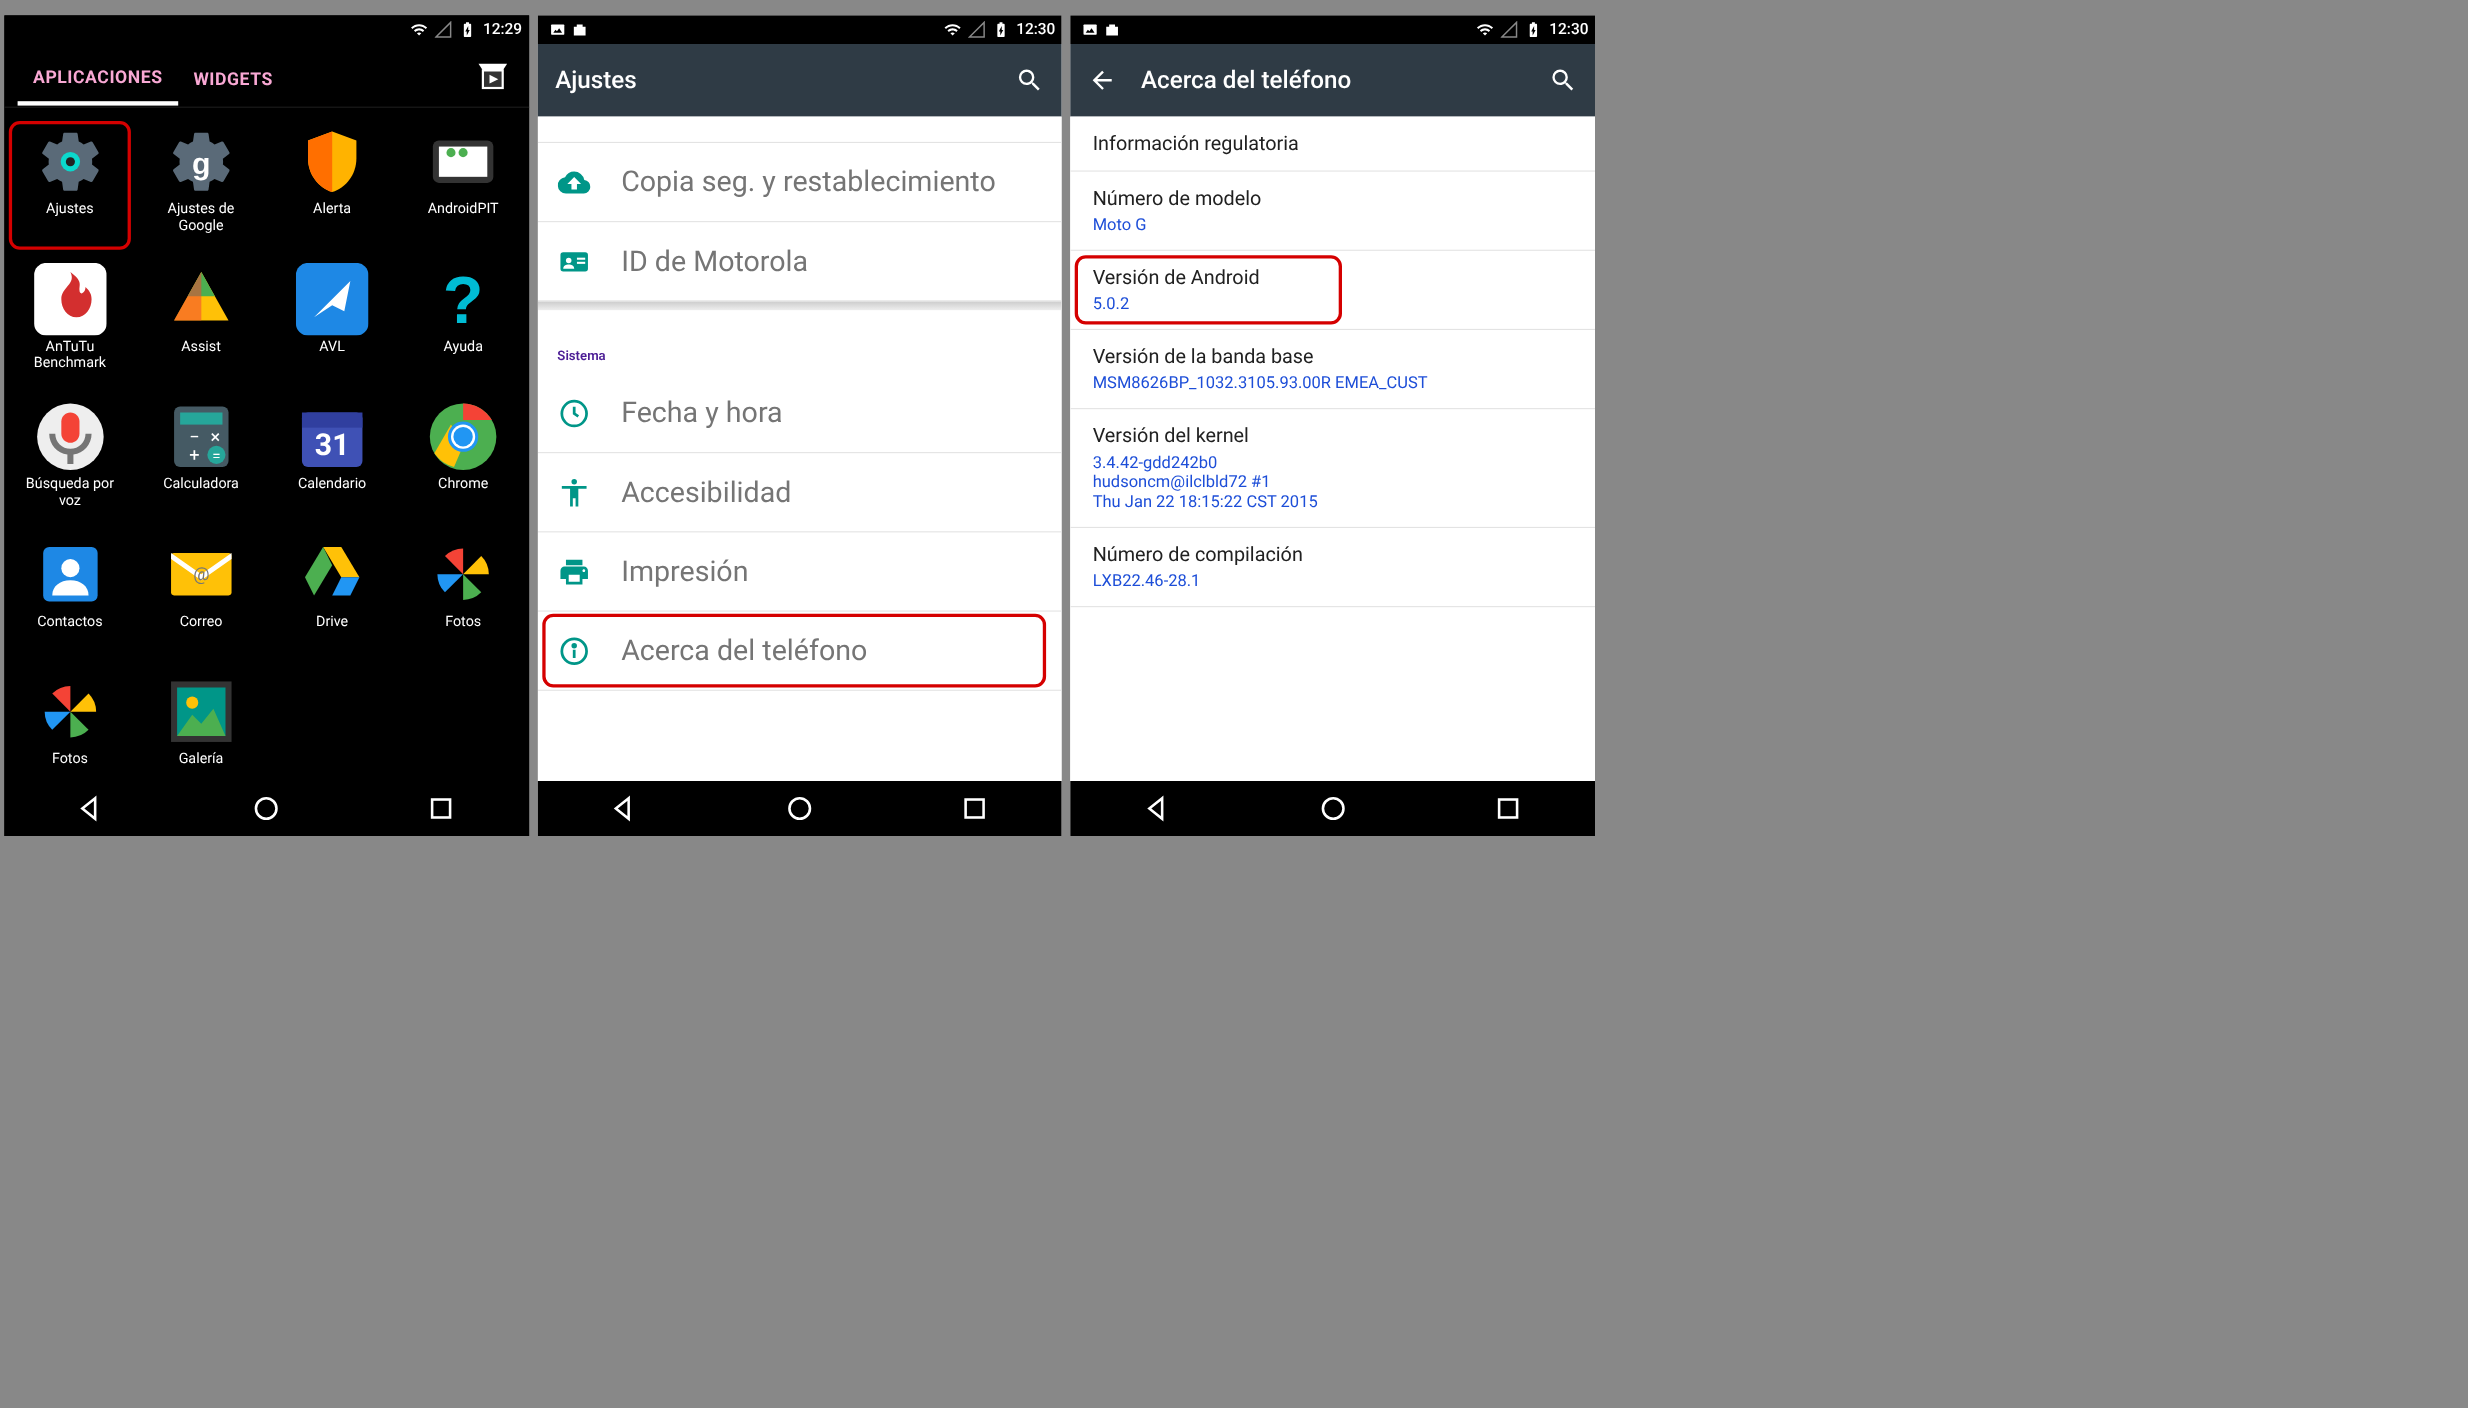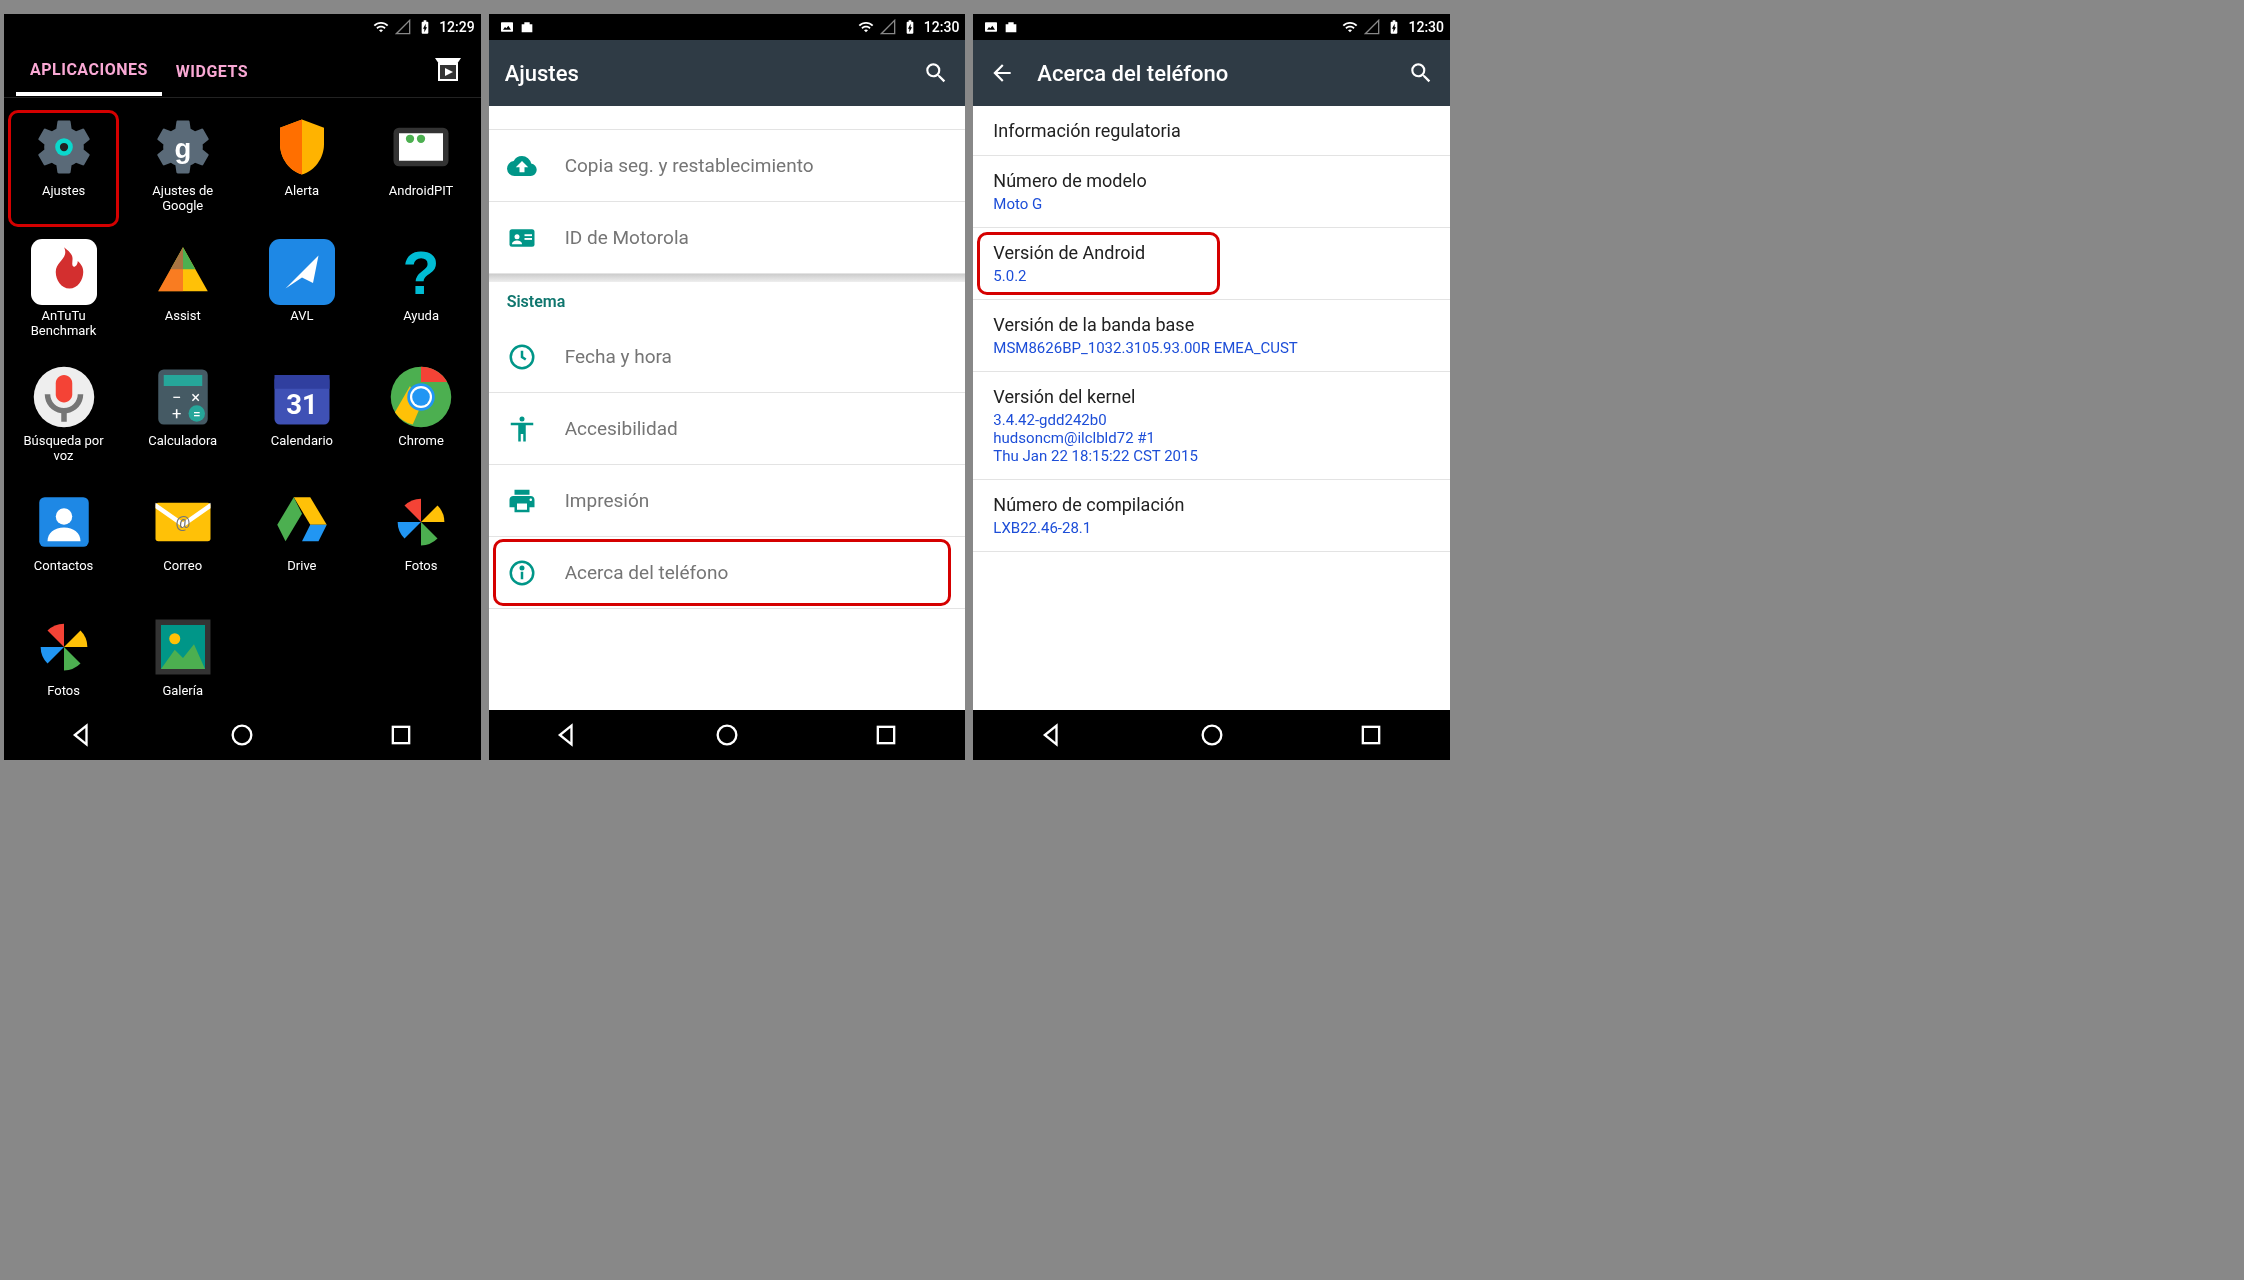--- a/index.html
+++ b/index.html
@@ -138,28 +138,28 @@
     padding: 8px 18px;
     border-bottom: 1px solid #e3e3e3;
     gap: 28px;
     position: relative;
   }
   .setting-row .row-icon {
     width: 30px; height: 30px; flex: 0 0 30px;
     display:flex;align-items:center;justify-content:center;
   }
   .setting-row .row-label {
-    font-size: 19px;
+    font-size: 26px;
     color: #757575;
   }
   .section-header {
-    padding: 10px 18px 10px;
-    font-size: 16px;
+    padding: 34px 18px 10px;
+    font-size: 12px;
     font-weight: 600;
-    color: #0f766e;
+    color: #4c1d95;
   }
   .row-highlight {
     position: absolute;
     left: 4px; right: 14px; top: 2px; bottom: 2px;
     border: 3px solid #d50000;
     border-radius: 10px;
   }
 
   
   .about-list {

